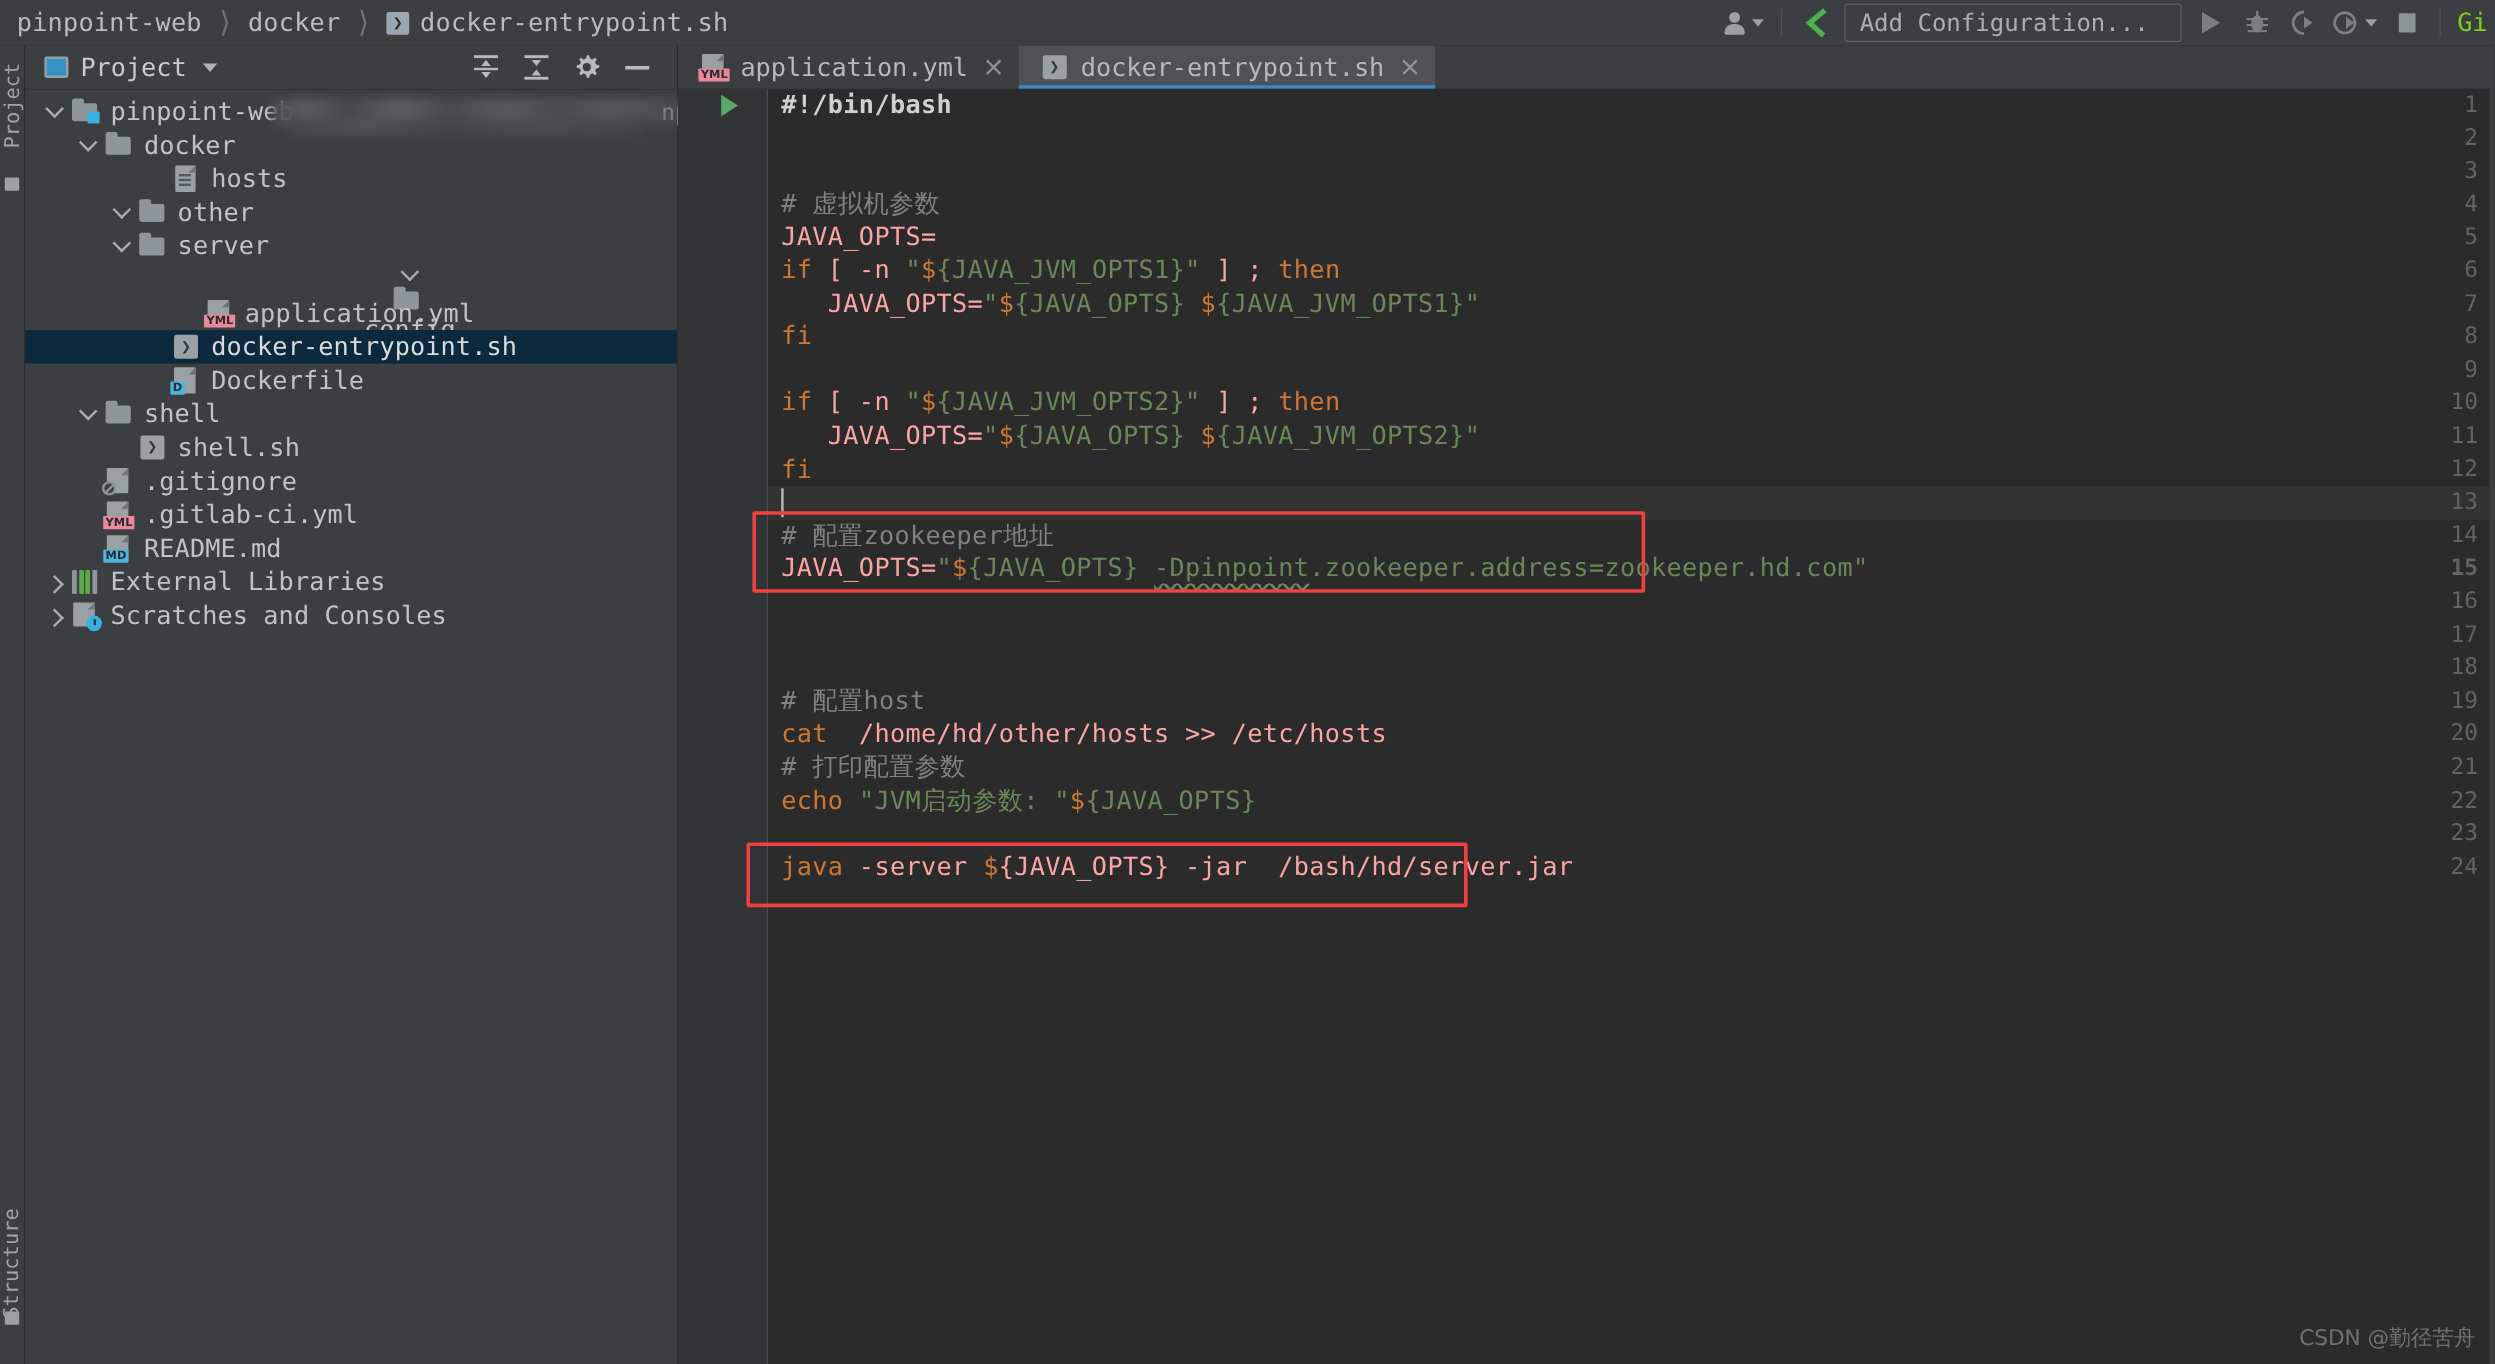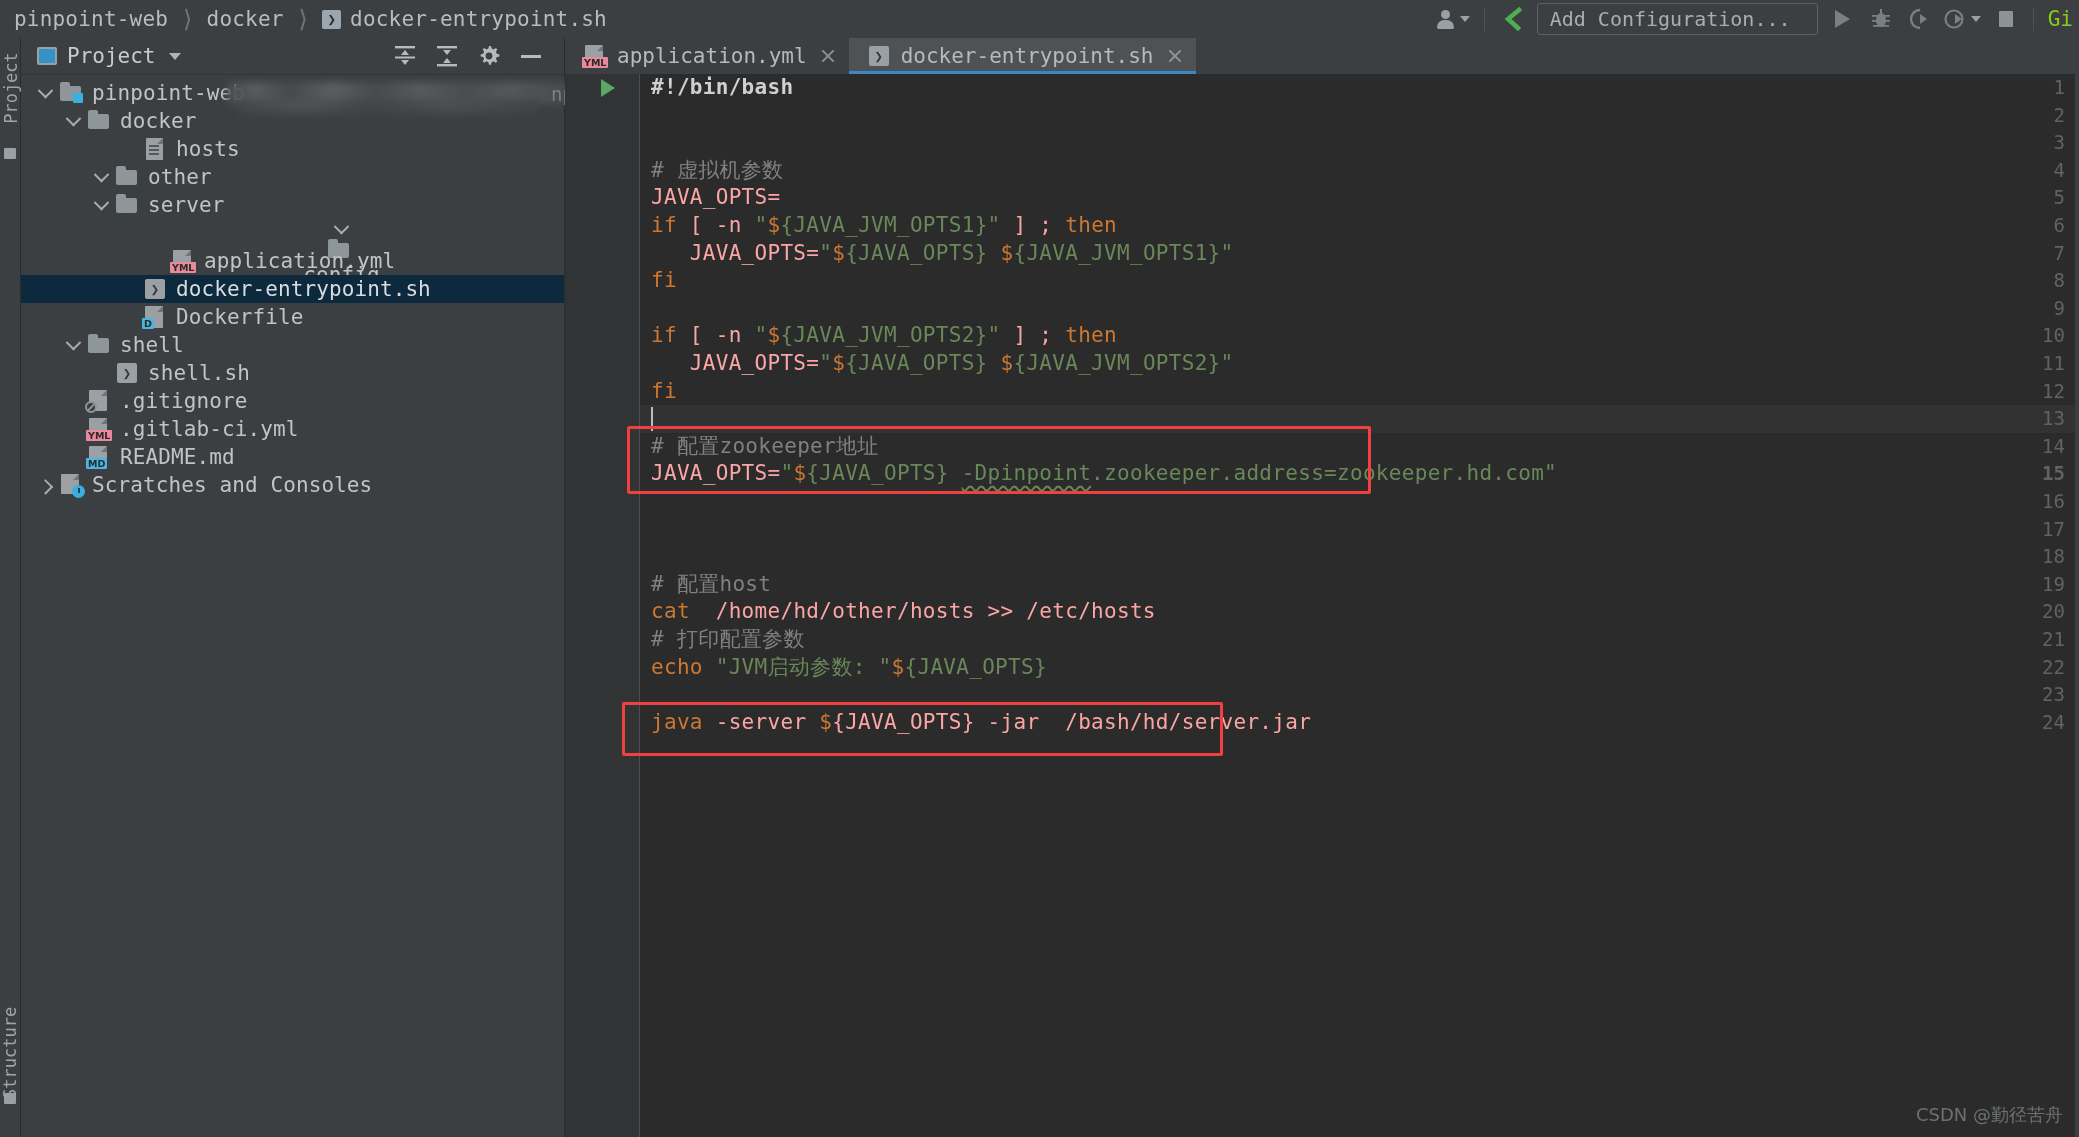--- a/index.html
+++ b/index.html
@@ -426,20 +426,32 @@
     </div>
 
     <div class="tnode" style="padding-left:62px;">
       <span class="ticon">
         <span class="ic-file"></span>
           <span class="ic-tag tag-md">MD</span>
       </span>
       <span class="tlabel">README.md</span>
     </div>
 
+    <div class="tnode" style="padding-left:14px;">
+      <span class="tarrow right"></span>
+      <span class="ticon">
+        <span class="ic-lib">
+            <b></b>
+            <b class="g"></b>
+            <b class="g"></b>
+            <b></b>
+          </span>
+      </span>
+      <span class="tlabel">External Libraries</span>
+    </div>
 
     <div class="tnode" style="padding-left:14px;">
       <span class="tarrow right"></span>
       <span class="ticon">
         <span class="ic-scratch"></span>
           <span class="ic-clock"></span>
       </span>
       <span class="tlabel">Scratches and Consoles</span>
     </div>
 

